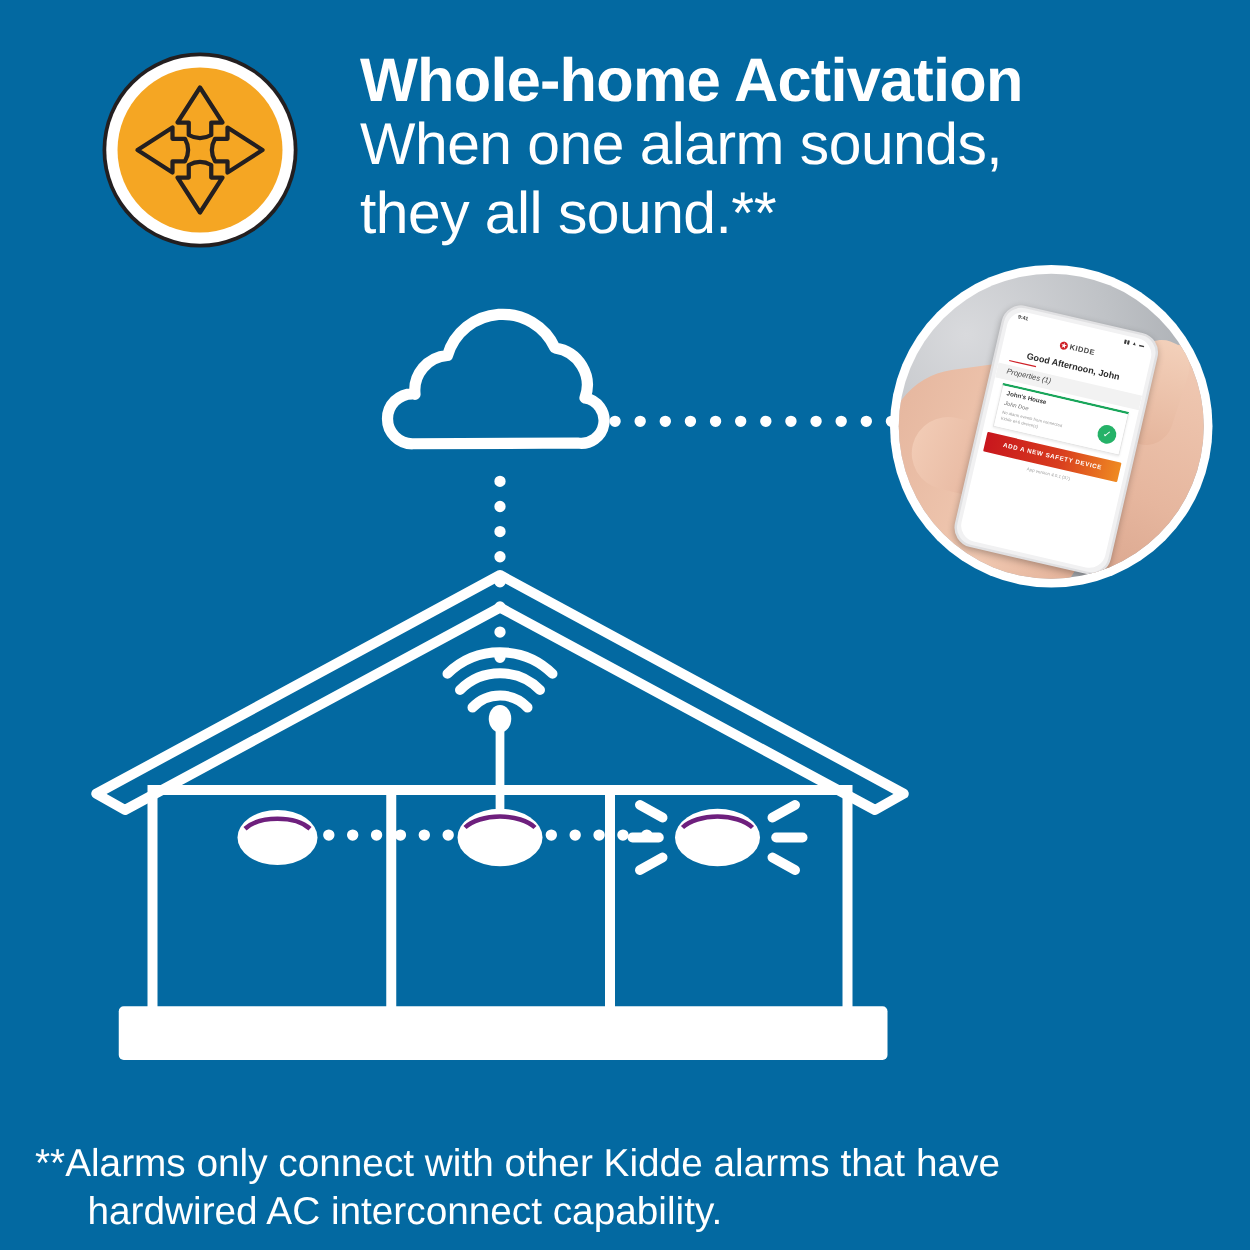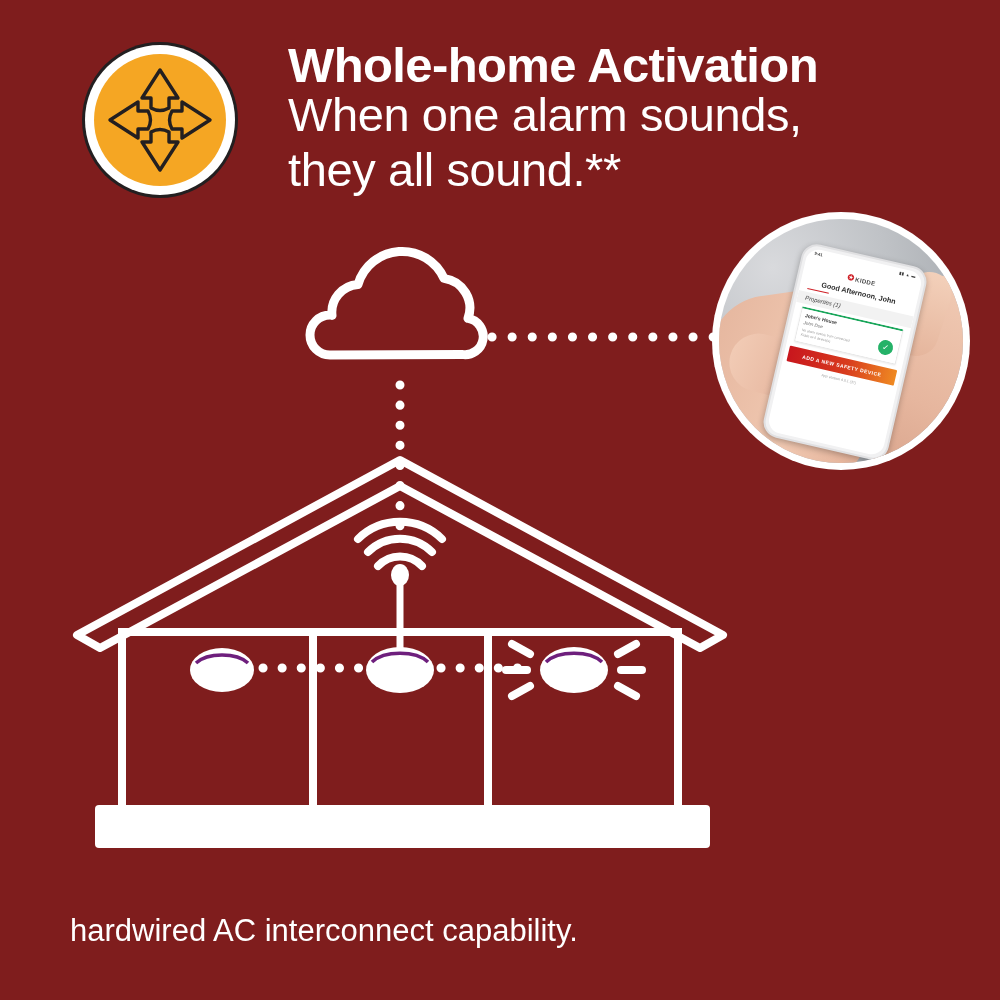--- a/index.html
+++ b/index.html
@@ -4,21 +4,21 @@
 <style>
   html, body {
     margin: 0;
     padding: 0;
     background: #6e1f7d;
   }
   #canvas {
     position: relative;
     width: 1000px;
     height: 1000px;
-    background: #7f1d1d;
+    background: #0369a1;
     overflow: hidden;
     font-family: "Liberation Sans", sans-serif;
   }
 
   
   #badge {
     position: absolute;
     left: 82px;
     top: 42px;
     width: 156px;
@@ -399,16 +399,17 @@
           </div>
 
           <div class="cta">ADD A NEW SAFETY DEVICE</div>
           <div class="app-version">App version 4.0.1 (37)</div>
         </div>
       </div>
     </div>
   </div>
 
   <div id="footnote">
+    <div class="fn1">**Alarms only connect with other Kidde alarms that have</div>
     <div class="fn2">hardwired AC interconnect capability.</div>
   </div>
 
 </div>
 
 </body></html>

